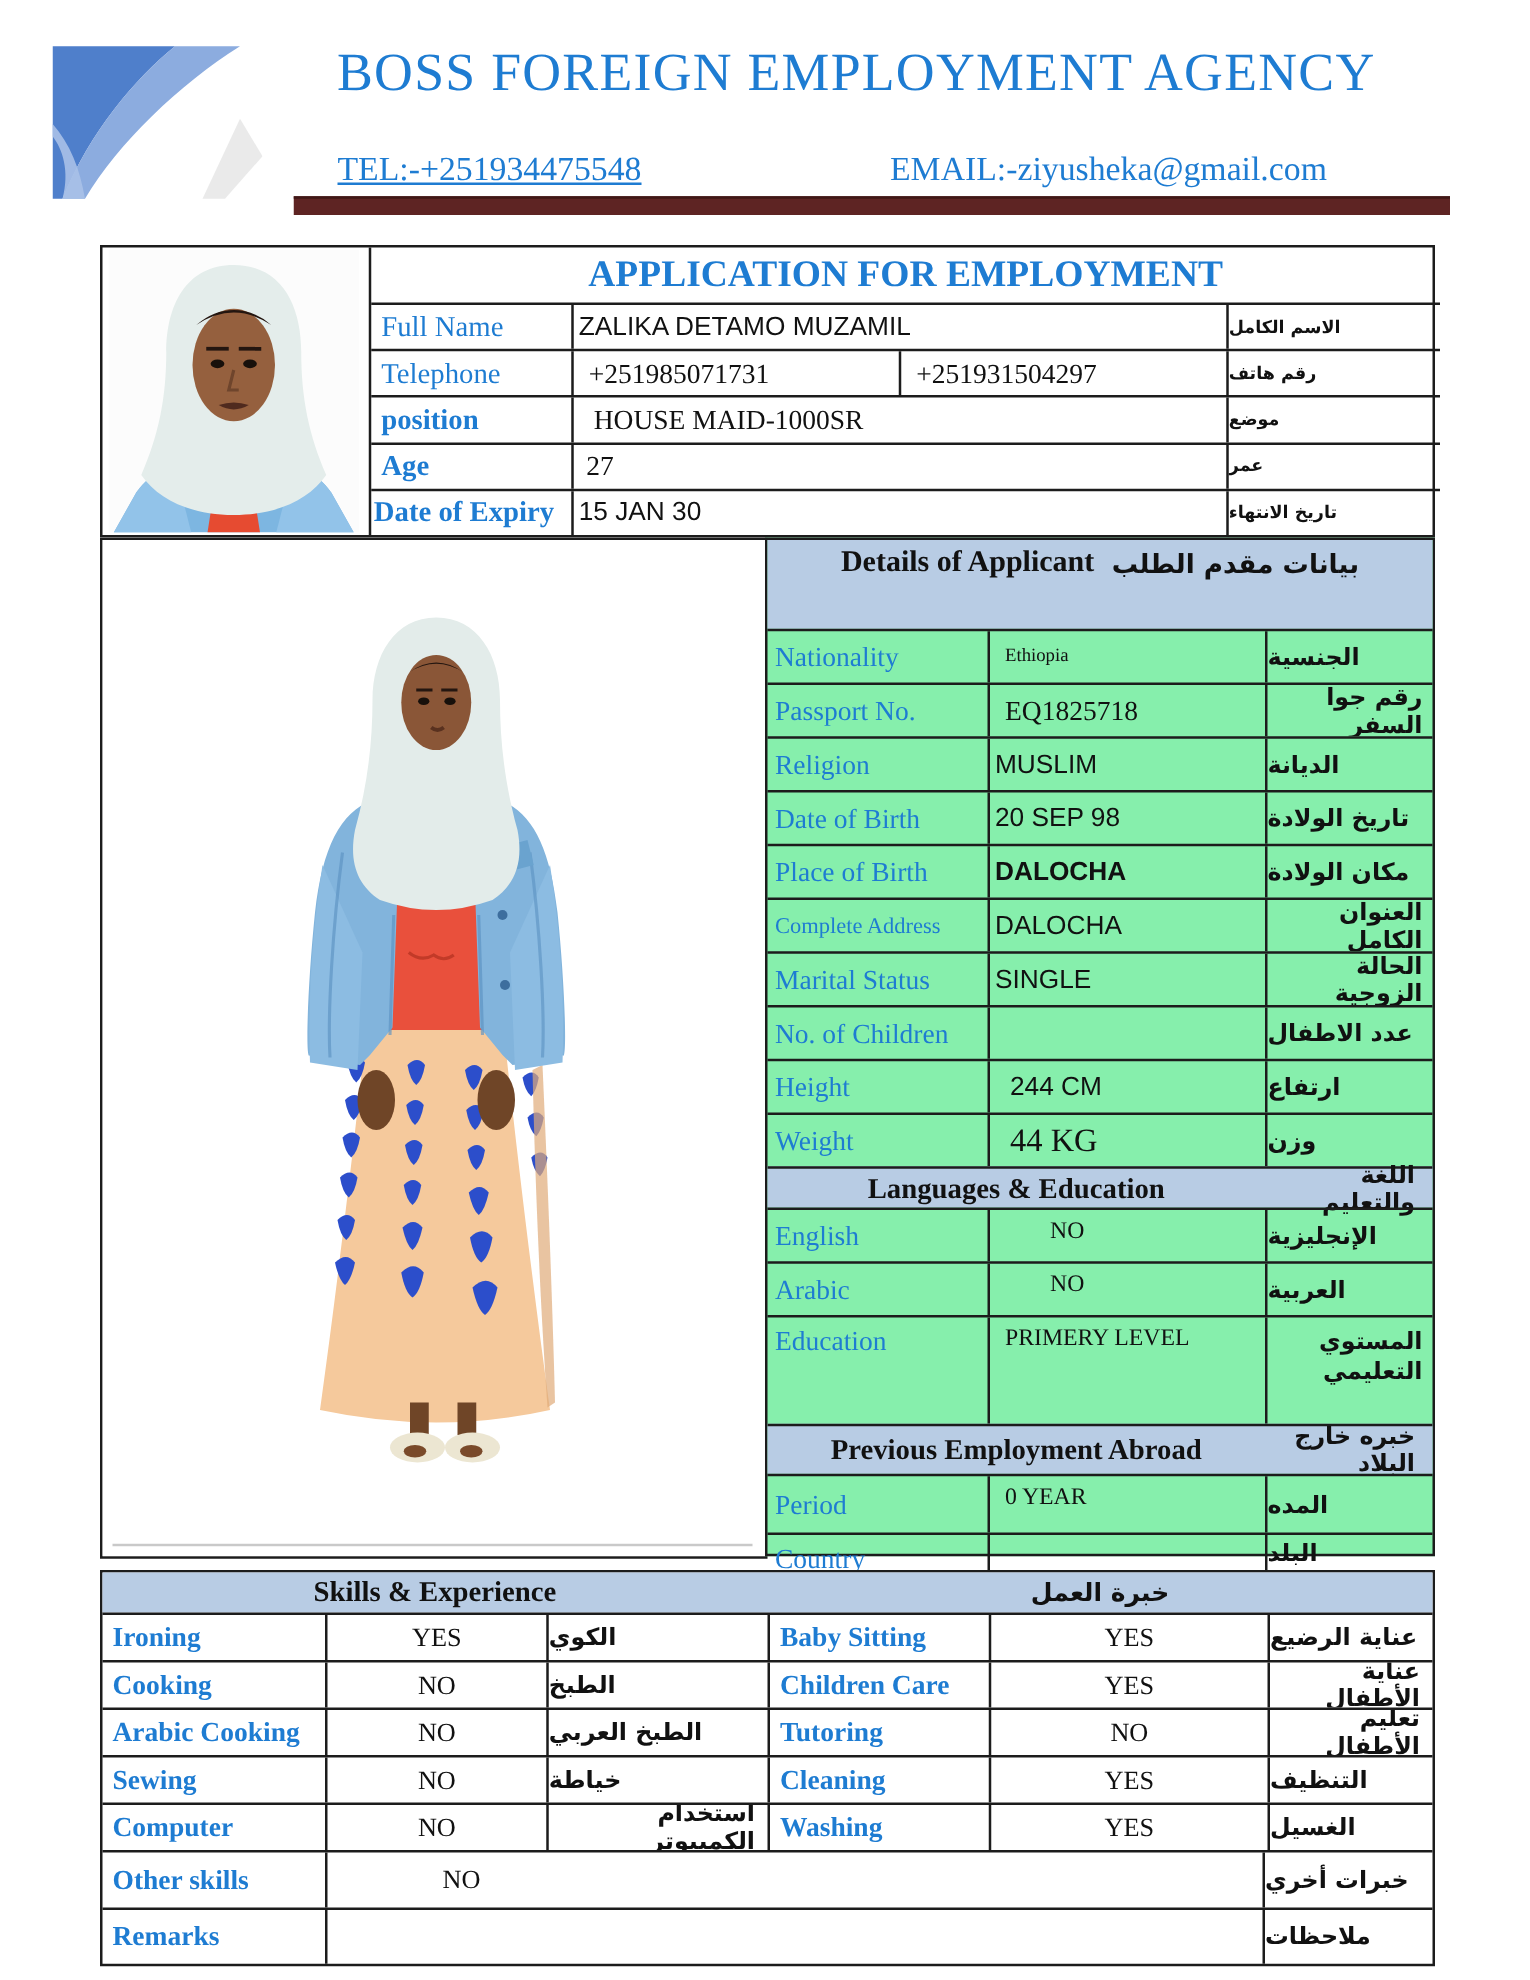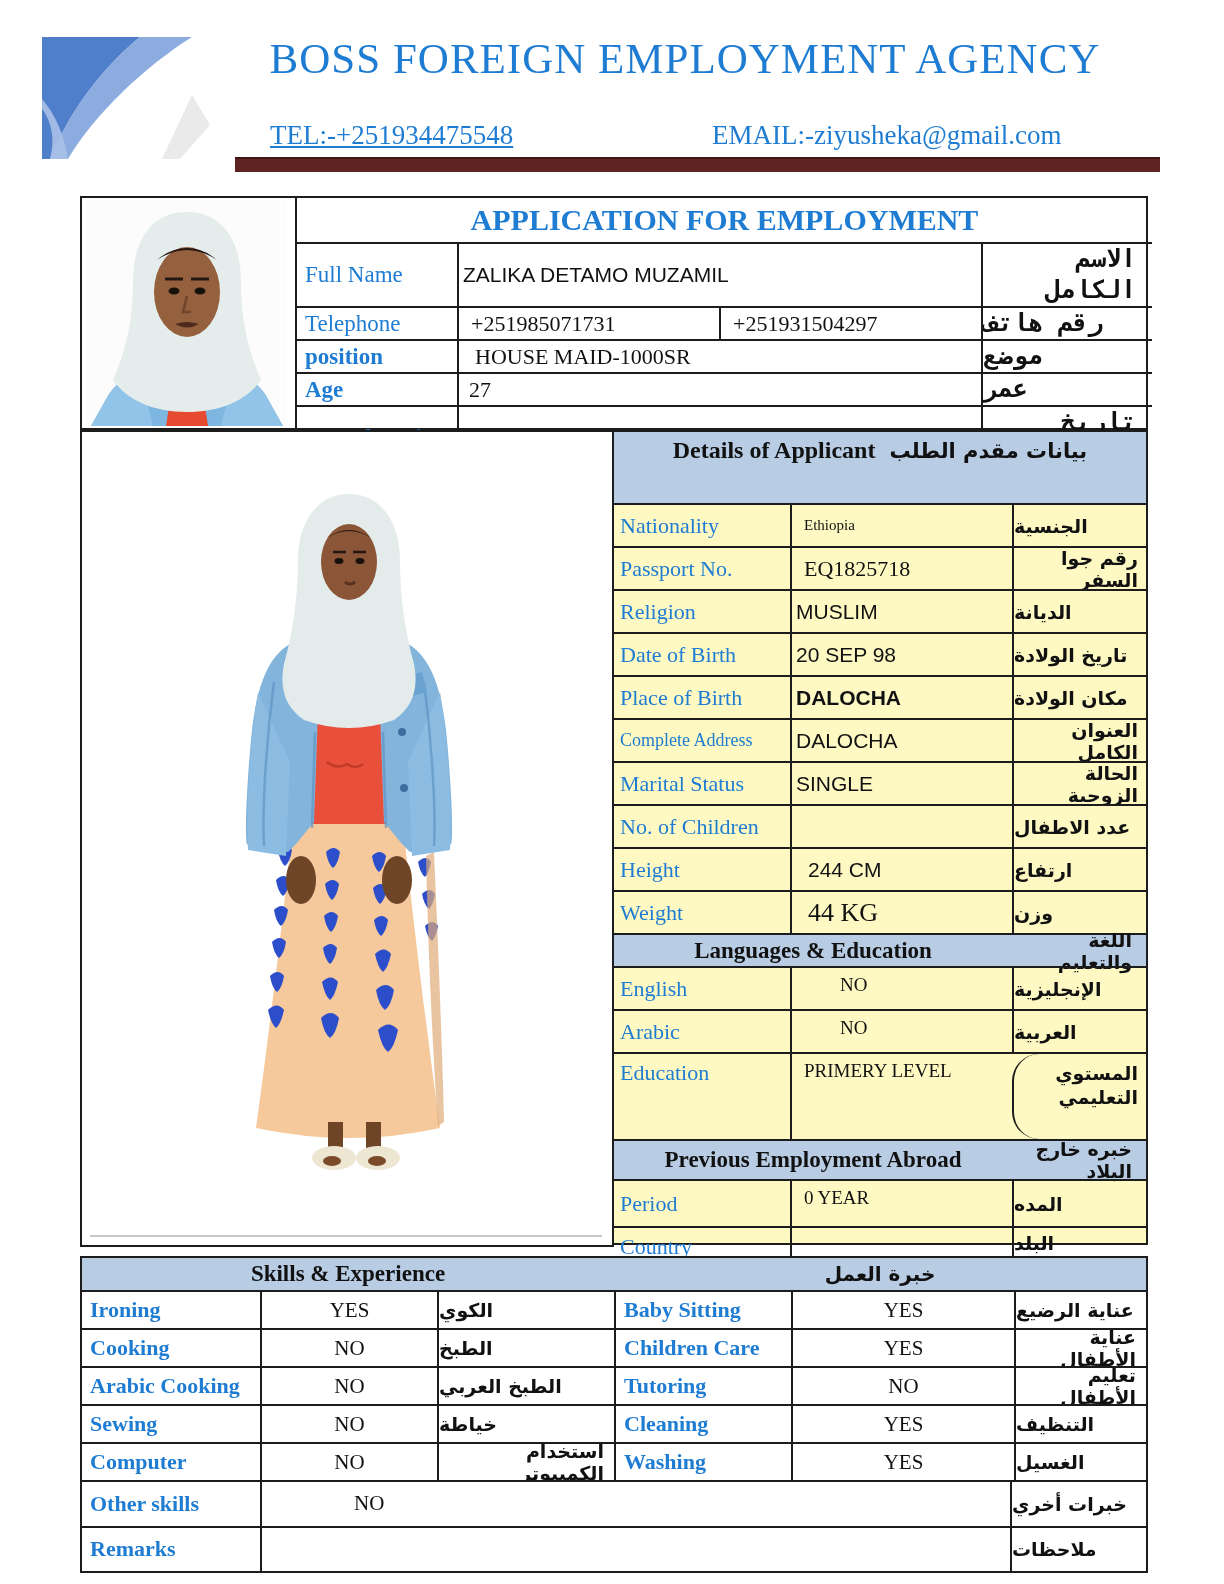--- a/index.html
+++ b/index.html
@@ -24,45 +24,45 @@
   .top-table{left:80px;top:196px;width:1068px;height:234px;border:2px solid #1c1c1c;
              box-sizing:border-box;display:flex;background:#fff;}
   .photo-cell{width:213px;position:relative;flex:none;}
   .t-right{flex:1;display:flex;flex-direction:column;border-left:2px solid #1c1c1c;}
   .t-title{height:44px;flex:none;display:flex;align-items:center;justify-content:center;
            font-size:30px;font-weight:700;color:#1e7cd2;}
   .t-row{flex:1;display:flex;}
   .t-lab{width:160px;flex:none;padding-left:8px;font-size:23px;color:#1e7cd2;}
   .t-val{flex:1;padding-left:10px;font-size:22px;}
   .t-val2{width:262px;flex:none;padding-left:12px;font-size:22px;}
-  .t-ar{width:171px;flex:none;justify-content:flex-end;padding-right:16px;font-size:25px;font-family:Liberation Mono, monospace;}
+  .t-ar{width:171px;flex:none;justify-content:flex-end;padding-right:16px;font-size:14px;}
   
   .photo-panel{left:80px;top:430px;width:534px;height:817px;border:2px solid #1c1c1c;
                box-sizing:border-box;background:#fff;}
   .photo-baseline{position:absolute;left:8px;right:10px;bottom:8px;height:2px;background:#c9c9c9;}
   
   .details-table{left:612px;top:430px;width:536px;height:815px;border:2px solid #1c1c1c;
-                 box-sizing:border-box;display:flex;flex-direction:column;background:#fef9c3;}
+                 box-sizing:border-box;display:flex;flex-direction:column;background:#86efac;}
   .d-head{height:66px;flex:none;background:#b8cce4;display:flex;justify-content:center;
           align-items:flex-start;padding-top:5px;gap:14px;}
   .d-head .en{font-size:24px;font-weight:700;}
   .d-head .arx{font-size:21px;padding-top:2px;}
   .d-row{height:41px;flex:none;display:flex;}
   .d-lab{width:176px;flex:none;padding-left:6px;font-size:22px;color:#1e7cd2;font-weight:400;}
   .d-lab.reg{font-weight:400;}
   .d-lab.small{font-size:18px;}
   .d-val{width:222px;flex:none;padding-left:12px;font-size:21px;}
   .d-ar{flex:1;justify-content:flex-end;padding-right:8px;font-size:19px;text-align:right;}
   .d-sub{flex:none;background:#b8cce4;display:flex;}
   .d-sub .en{width:398px;flex:none;display:flex;align-items:center;justify-content:center;
              font-size:23px;font-weight:700;}
   .d-sub .arx{flex:1;display:flex;align-items:center;justify-content:flex-end;
               padding-right:14px;font-size:19px;}
   .top-align{align-items:flex-start;padding-top:6px;}
-  .wrap{white-space:normal;line-height:1.25;border-radius:27px;}
+  .wrap{white-space:normal;line-height:1.25;}
   
   .skills-table{left:80px;top:1256px;width:1068px;height:317px;border:2px solid #1c1c1c;
                 box-sizing:border-box;display:flex;flex-direction:column;background:#fff;}
   .s-head{height:32px;flex:none;background:#b8cce4;display:flex;}
   .s-head .half{flex:1;display:flex;align-items:center;justify-content:center;}
   .s-head .en{font-size:23px;font-weight:700;}
   .s-head .arx{font-size:20px;}
   .s-row{height:36px;flex:none;display:flex;}
   .s-lab{width:178px;flex:none;padding-left:8px;font-size:22px;color:#1e7cd2;font-weight:700;}
   .s-lab2{width:177px;flex:none;padding-left:8px;font-size:22px;color:#1e7cd2;font-weight:700;}

